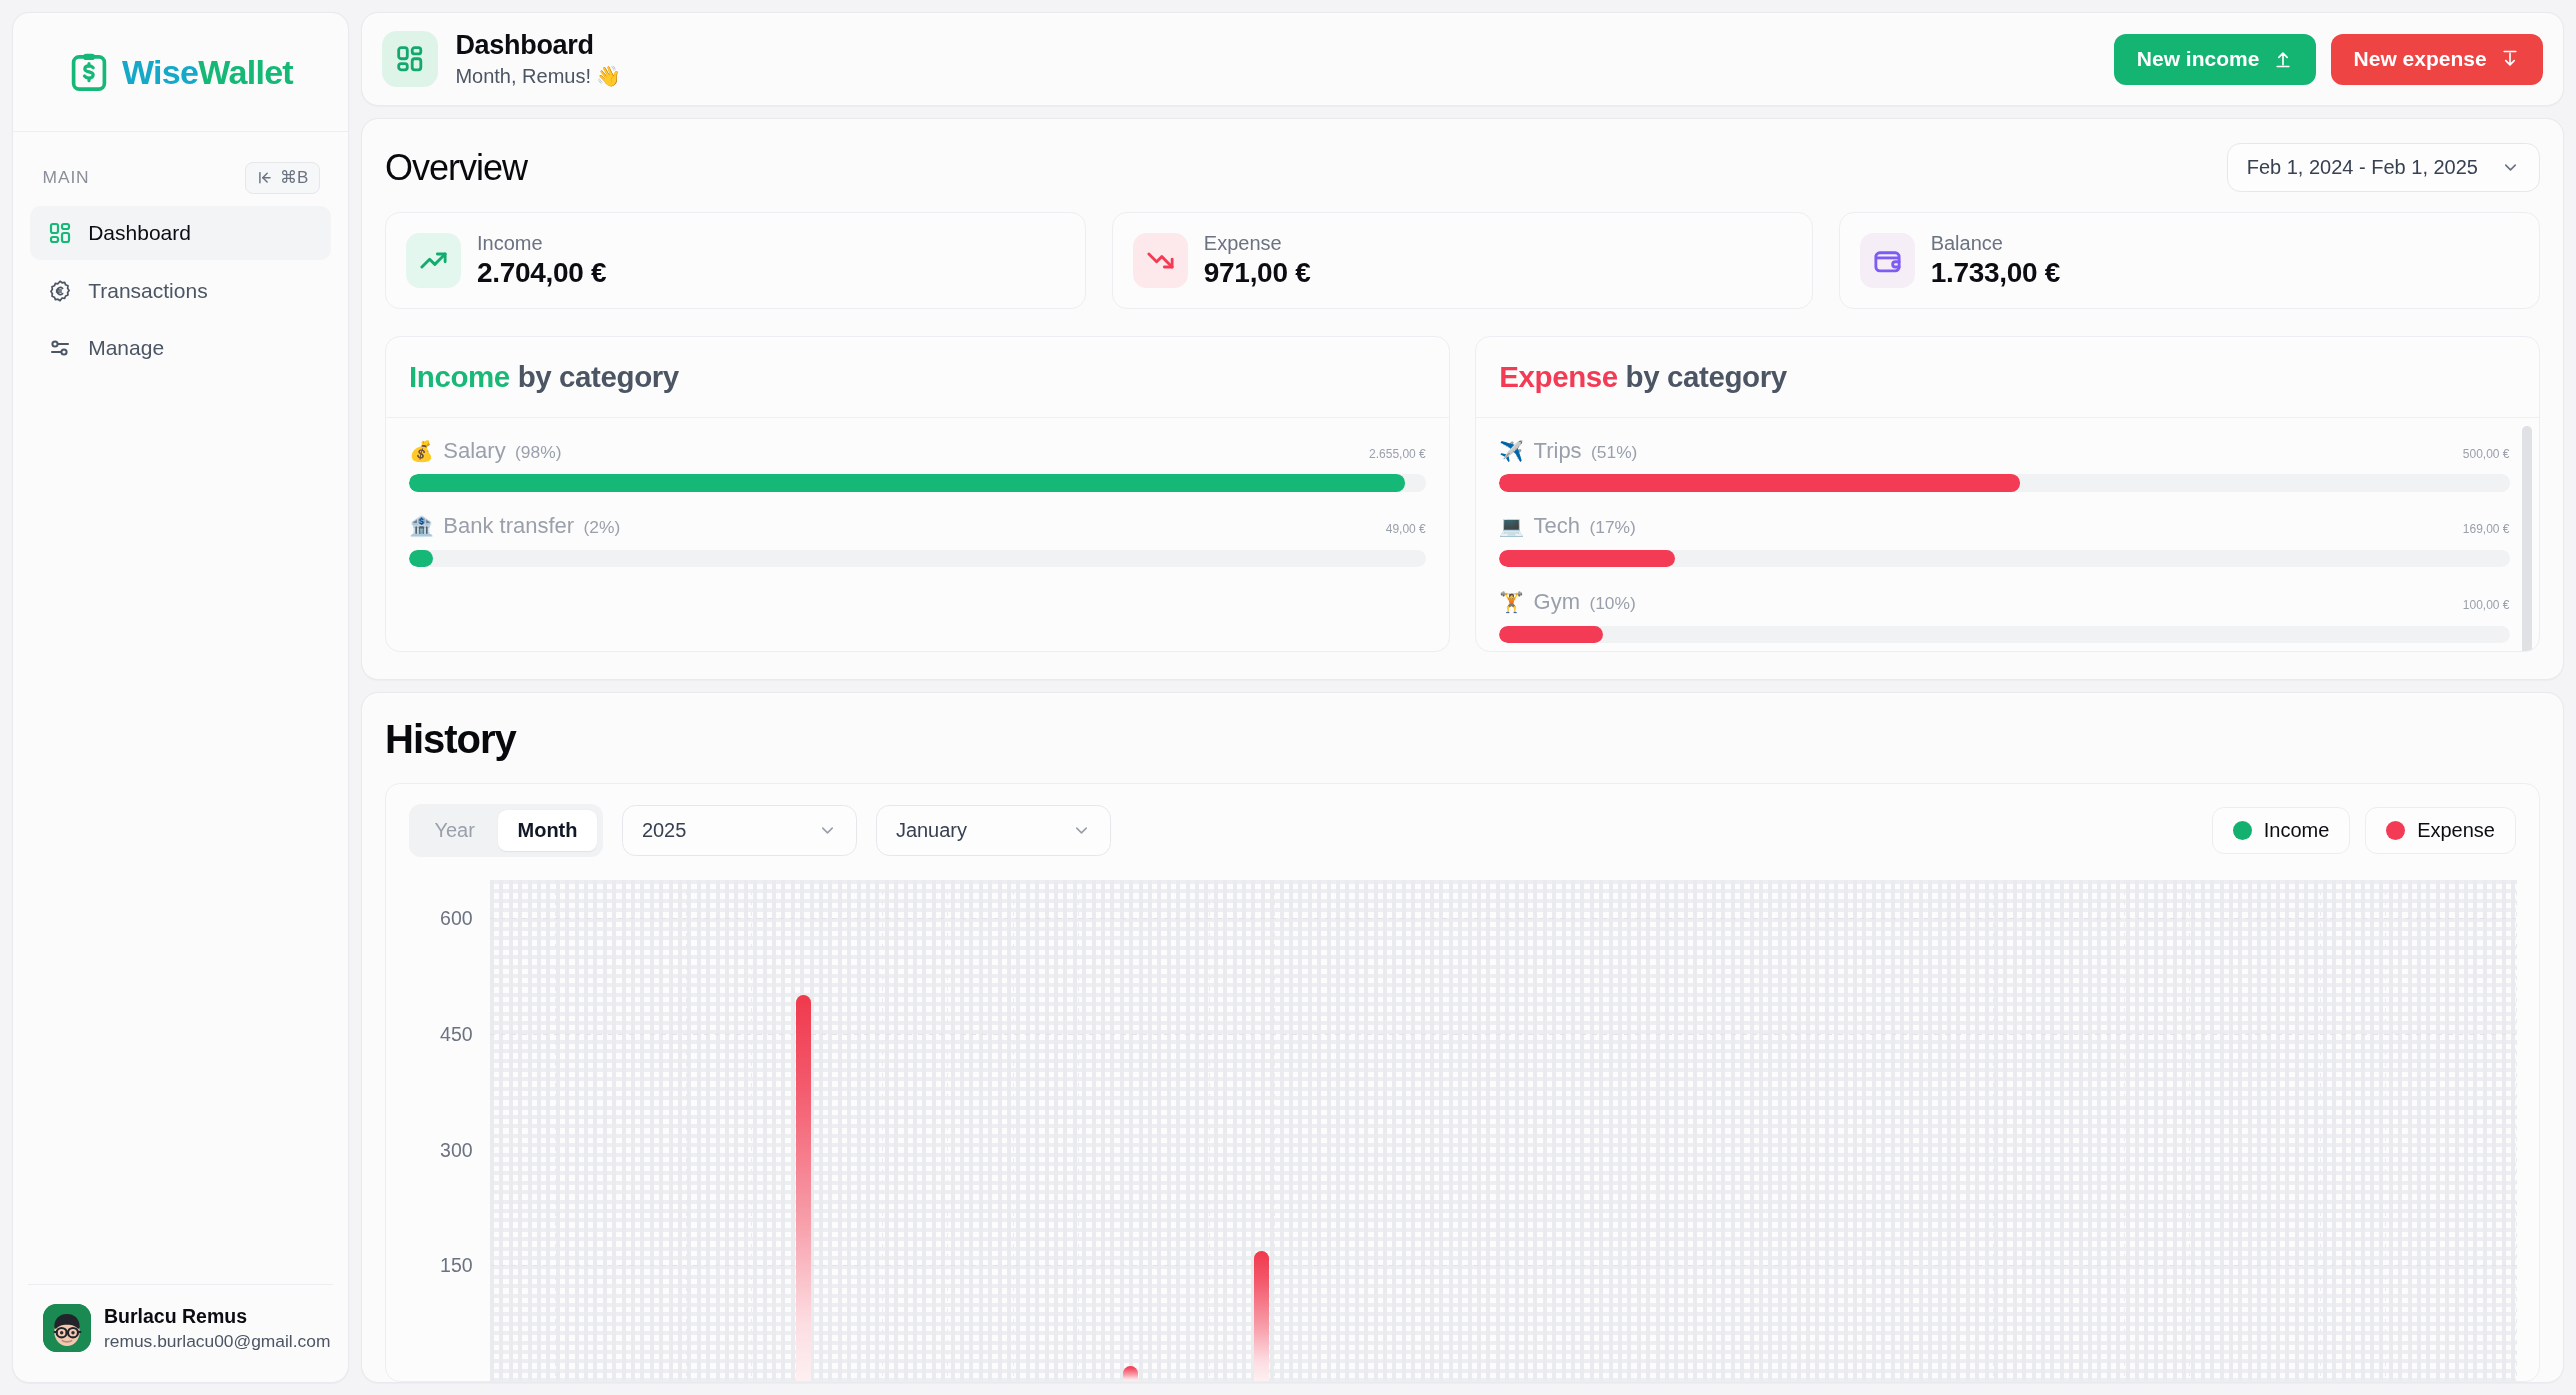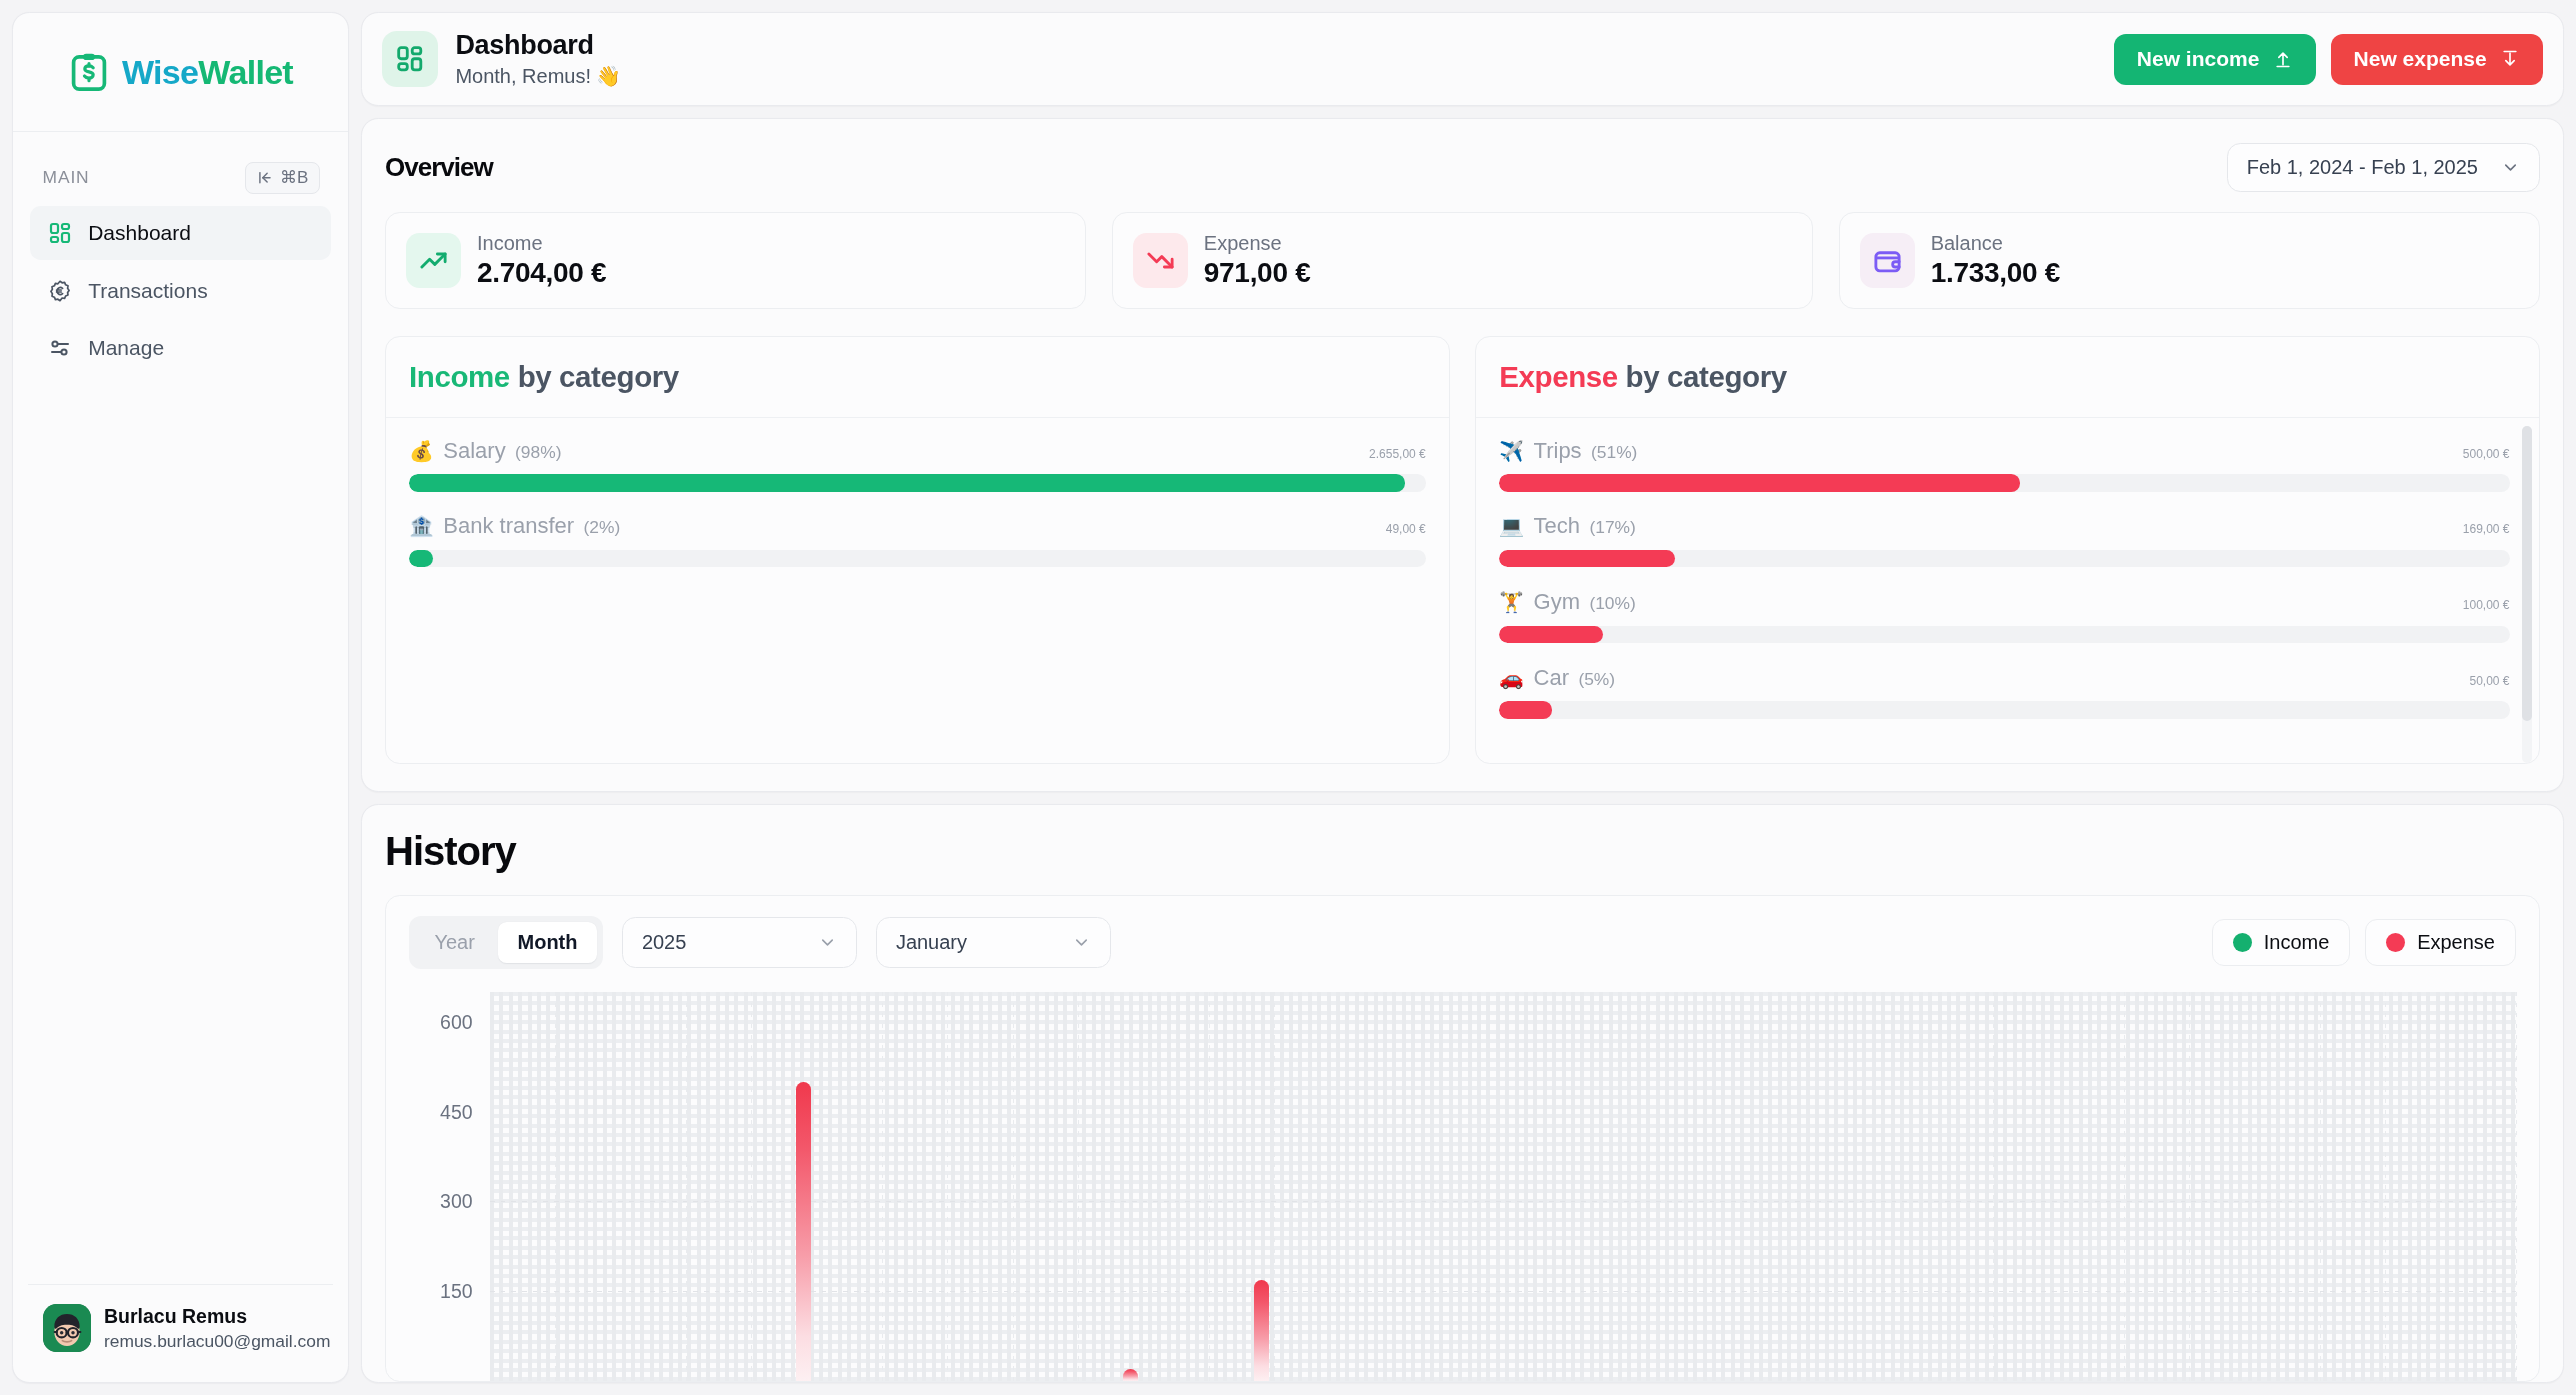--- a/index.html
+++ b/index.html
@@ -87,21 +87,21 @@
     padding: 13.4px 23px; border-radius: 12px; border:none;
     font-size: 21px; font-weight:600; color:#fff; cursor:pointer;
     font-family: inherit;
   }
   .btn-income { background:#14b573; }
   .btn-expense { background:#ef4444; }
 
   
   .overview { padding: 24px 23px 27px 23px; }
   .section-head { display:flex; align-items:center; margin-bottom: 20px; }
-  .section-title { font-size: 26px; font-weight:700; letter-spacing:-1px; color:#08090d; }
+  .section-title { font-size: 36px; font-weight:400; letter-spacing:-1px; color:#08090d; }
   .daterange {
     margin-left:auto; display:flex; align-items:center; gap: 23px;
     border:0.7px solid #e5e7eb; background:#fdfdfe; border-radius: 13.4px;
     padding: 12px 19px; font-size: 20px; color:#374151; cursor:pointer;
   }
 
   .stat-row { display:flex; gap: 25.5px; }
   .stat {
     flex:1; background:#fcfcfd; border:0.7px solid #eceef1; border-radius: 14.8px;
     padding: 19px 20px; display:flex; align-items:center; gap: 16px;
@@ -112,21 +112,21 @@
   .stat-ico.bal { background:#f6eef6; }
   .stat-txt { display:flex; flex-direction:column; gap: 1.3px; }
   .stat-label { font-size: 20px; color:#6b7280; }
   .stat-value { font-size: 28px; font-weight:600; color:#0b0d12; letter-spacing:-0.3px; }
 
   
   .cat-row { display:flex; gap: 25.5px; margin-top: 27px; }
   .cat-panel {
     flex:1; background:#fcfcfd; border:0.7px solid #eceef1; border-radius: 14.8px;
     display:flex; flex-direction:column; overflow:hidden;
-    height: 428px;
+    height: 316px;
   }
   .cat-head { padding: 23px 23px; border-bottom:0.7px solid #eef0f3; font-size:29.5px; font-weight:700; letter-spacing:-0.4px; }
   .cat-head .accent-inc { color:#19b877; }
   .cat-head .accent-exp { color:#f43b55; }
   .cat-head .rest { color:#4b5563; }
   .cat-body { padding: 20px 23px 6.7px 23px; overflow:hidden; position:relative; flex:1; }
   .cat-body.scroll { padding-right: 29.5px; }
   .cat-item { margin-bottom: 21.5px; }
   .cat-item-top { display:flex; align-items:baseline; gap:9.4px; margin-bottom: 10.7px; }
   .cat-emoji { font-size: 20px; }

